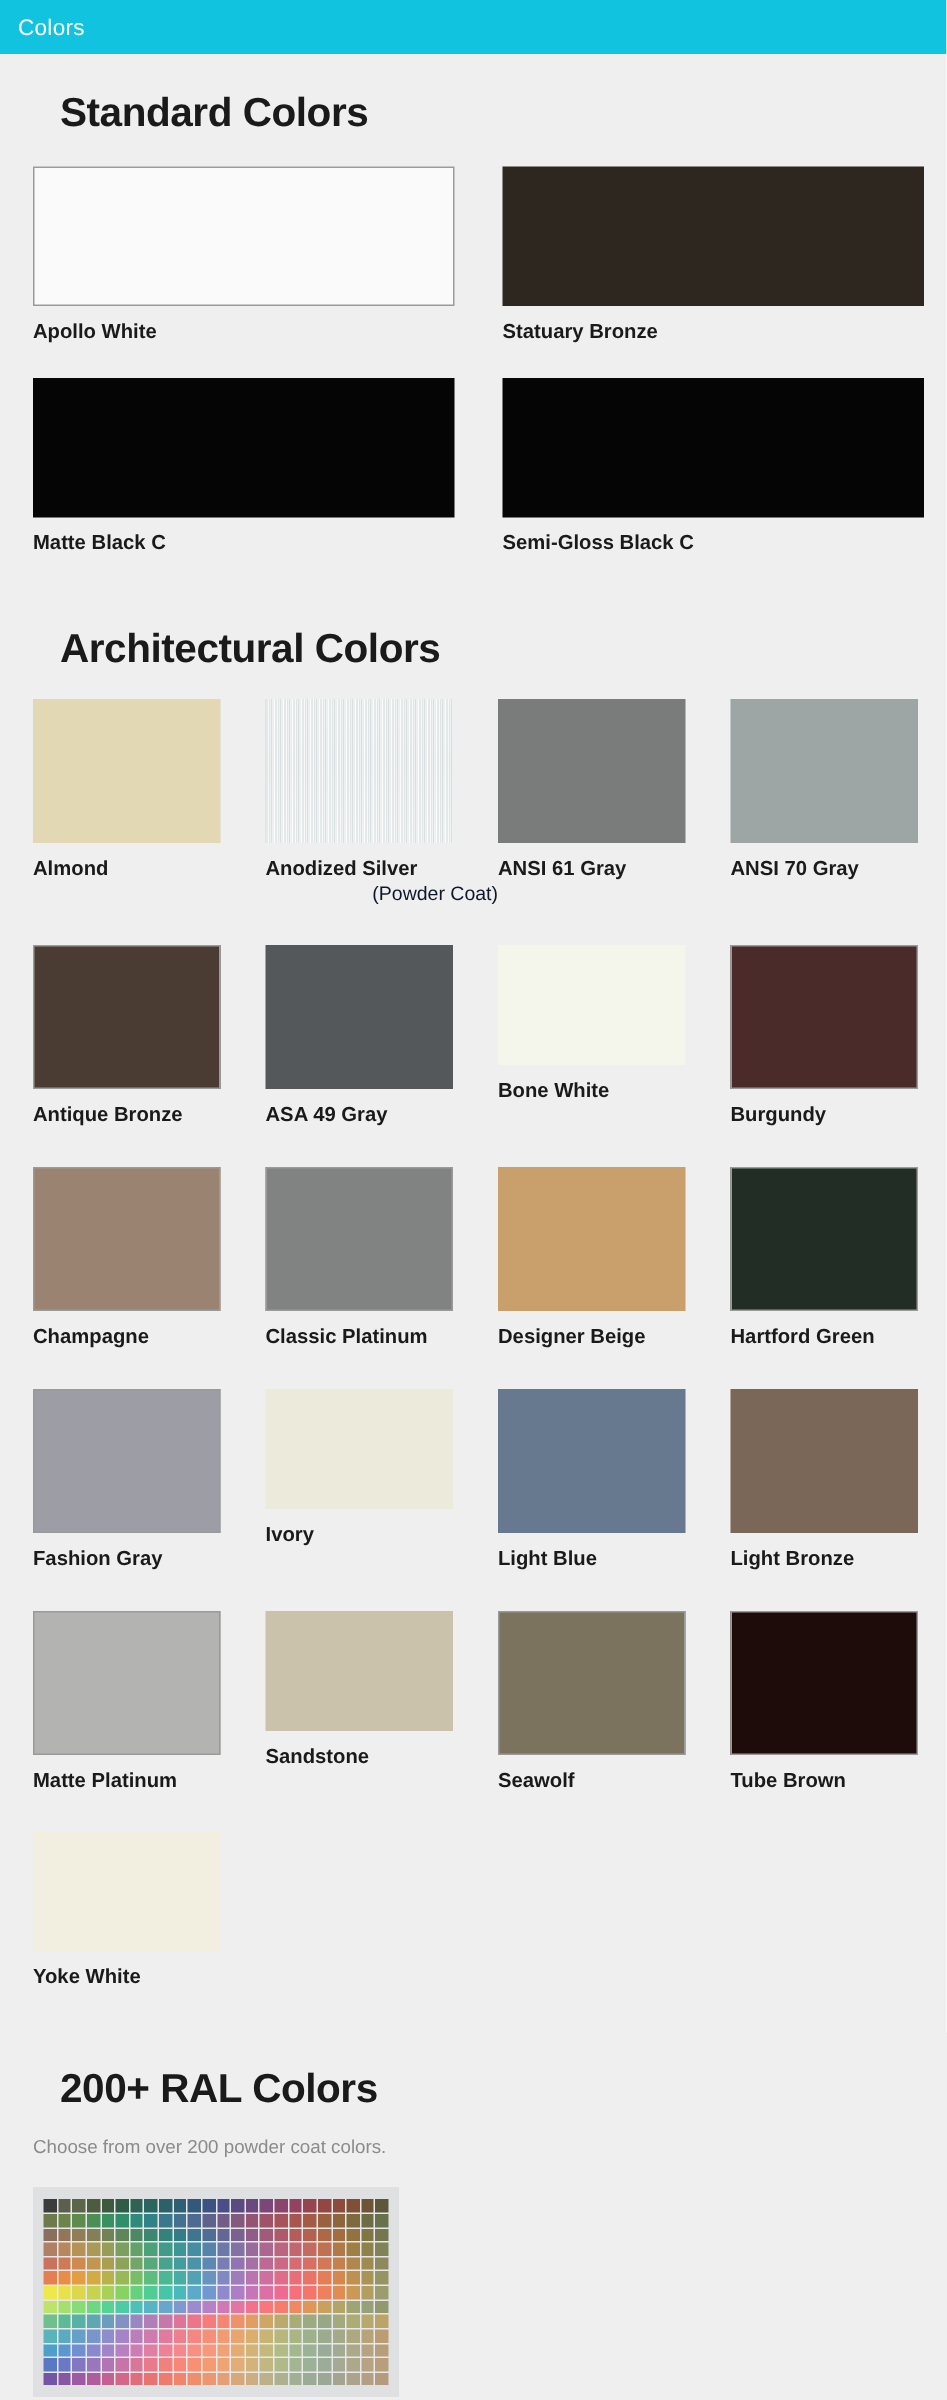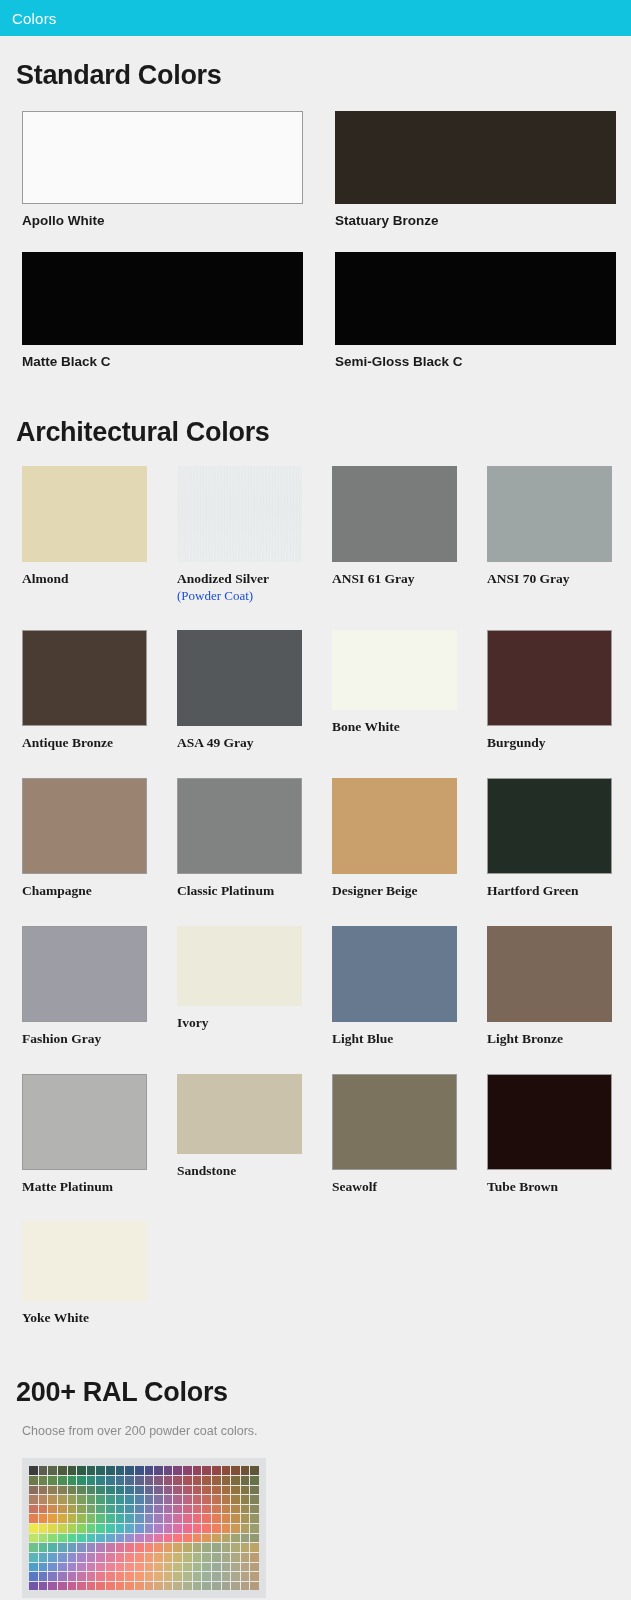--- a/index.html
+++ b/index.html
@@ -34,63 +34,63 @@
     overflow: hidden;
   }
 
   .section { padding: 0 0 0 0; }
 
   h2.section-title {
     font-size: 27px;
     font-weight: bold;
     color: #1a1a1a;
     letter-spacing: -0.3px;
-    padding: 24px 0 0 16px;
+    padding: 24px 0 0 40px;
   }
 
   .section-sub {
     font-size: 12.5px;
     color: #8b8b8b;
     padding: 16px 0 0 22px;
   }
 
   
   .grid {
     display: flex;
     flex-wrap: wrap;
     padding-left: 22px;
     margin-top: 18px;
     width: 700px;            
   }
   .cell {
     width: 155px;
     margin-bottom: 26px;
     flex: 0 0 155px;
-    font-family: Liberation Serif, serif;
   }
   .swatch {
     width: 125px;
     height: 96px;
     display: block;
   }
   .swatch.bordered  { border: 1px solid #9a9a9a; }
   .swatch.thinline  { height: 5px; width: 281px; }
   .swatch.short     { height: 80px; }
   .label {
     font-size: 13.5px;
     font-weight: bold;
     color: #1a1a1a;
     margin-top: 9px;
     line-height: 1.25;
   }
   .label .sub {
     display: block;
     font-weight: normal;
-    color: #1d4ed8;
+    color: #0f172a;
     font-size: 13px;
+    text-align: right;
   }
 
   
   .grid-standard {
     display: flex;
     flex-wrap: wrap;
     padding-left: 22px;
     margin-top: 20px;
     width: 700px;
   }

